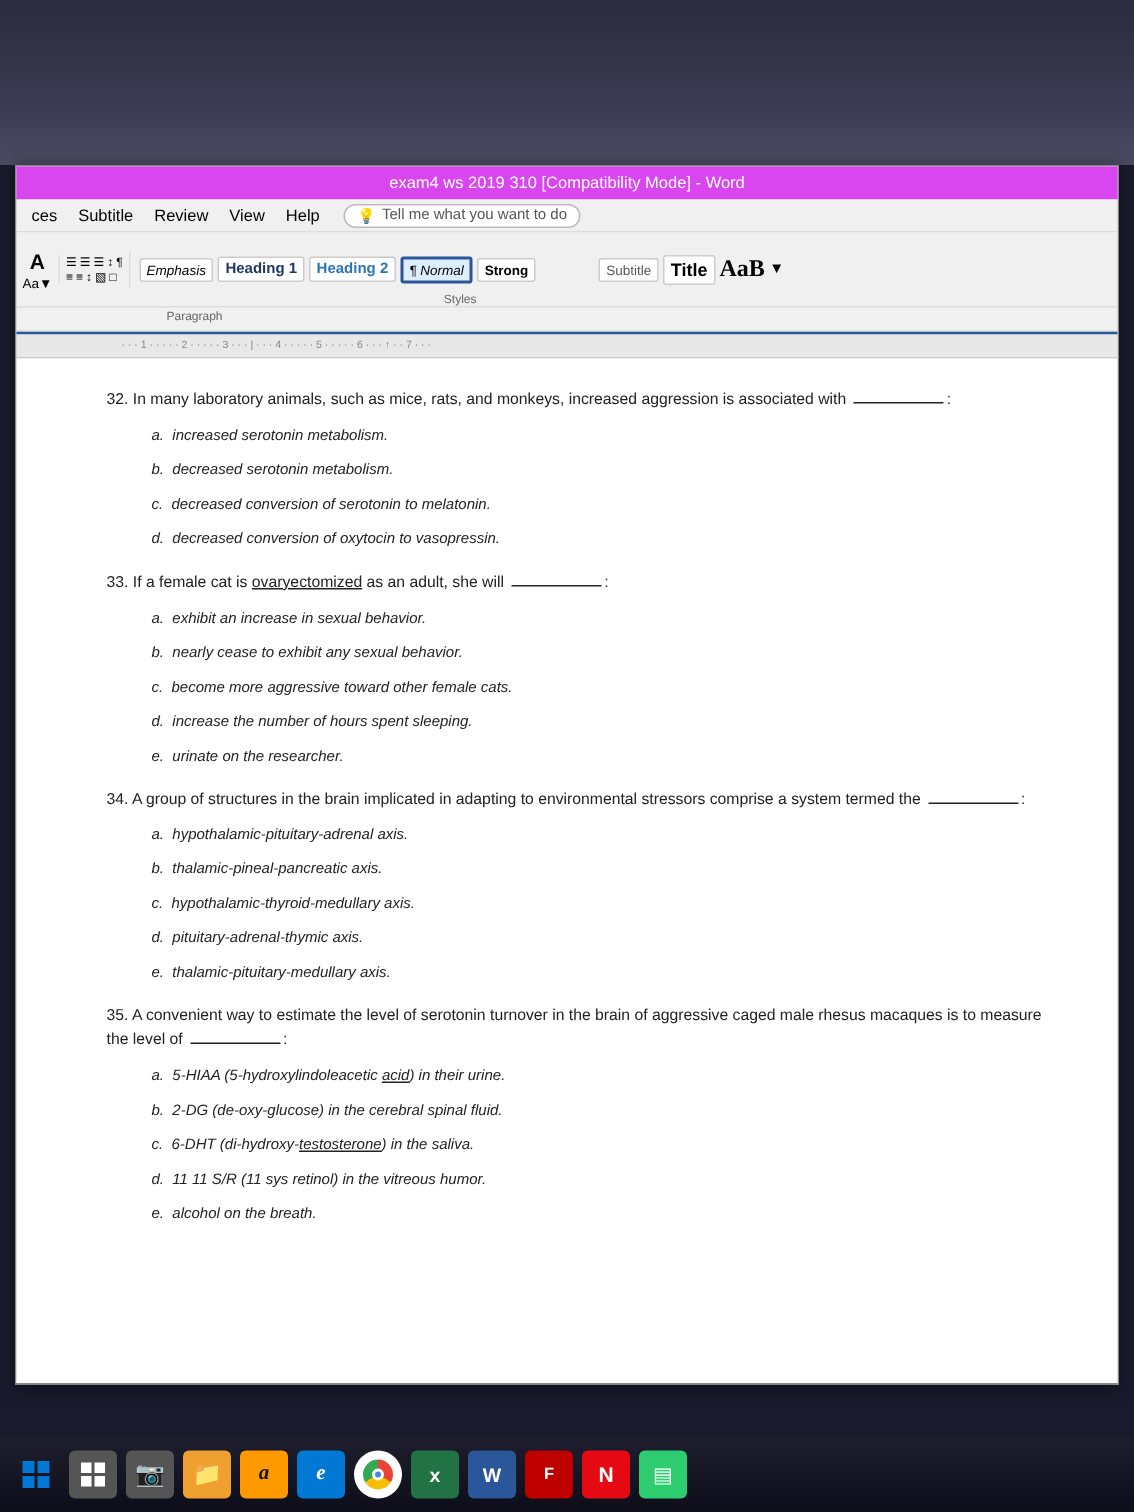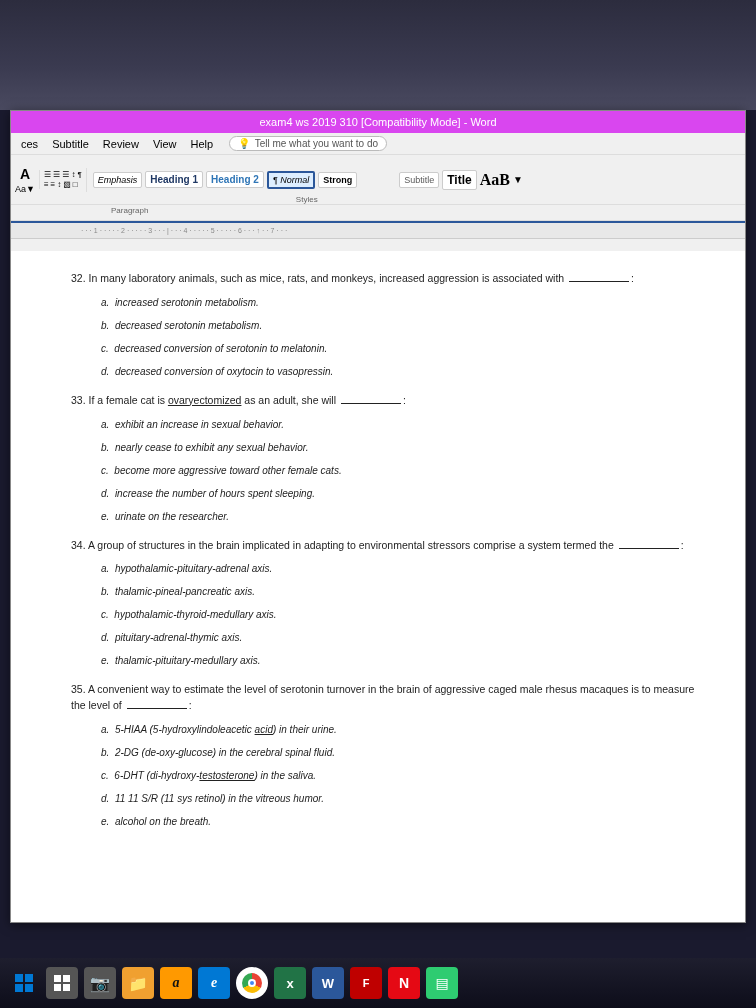--- a/index.html
+++ b/index.html
@@ -106,21 +106,20 @@
     
     .doc-area {
       flex: 1;
       background: white;
       overflow-y: auto;
       padding: 20px 50px 20px 60px;
       font-size: 10.5px;
       line-height: 1.5;
       color: #222;
       position: relative;
-      margin-top: 12px;
     }
 
     .doc-area p {
       margin-bottom: 8px;
     }
 
     .question {
       margin-bottom: 14px;
     }
 

